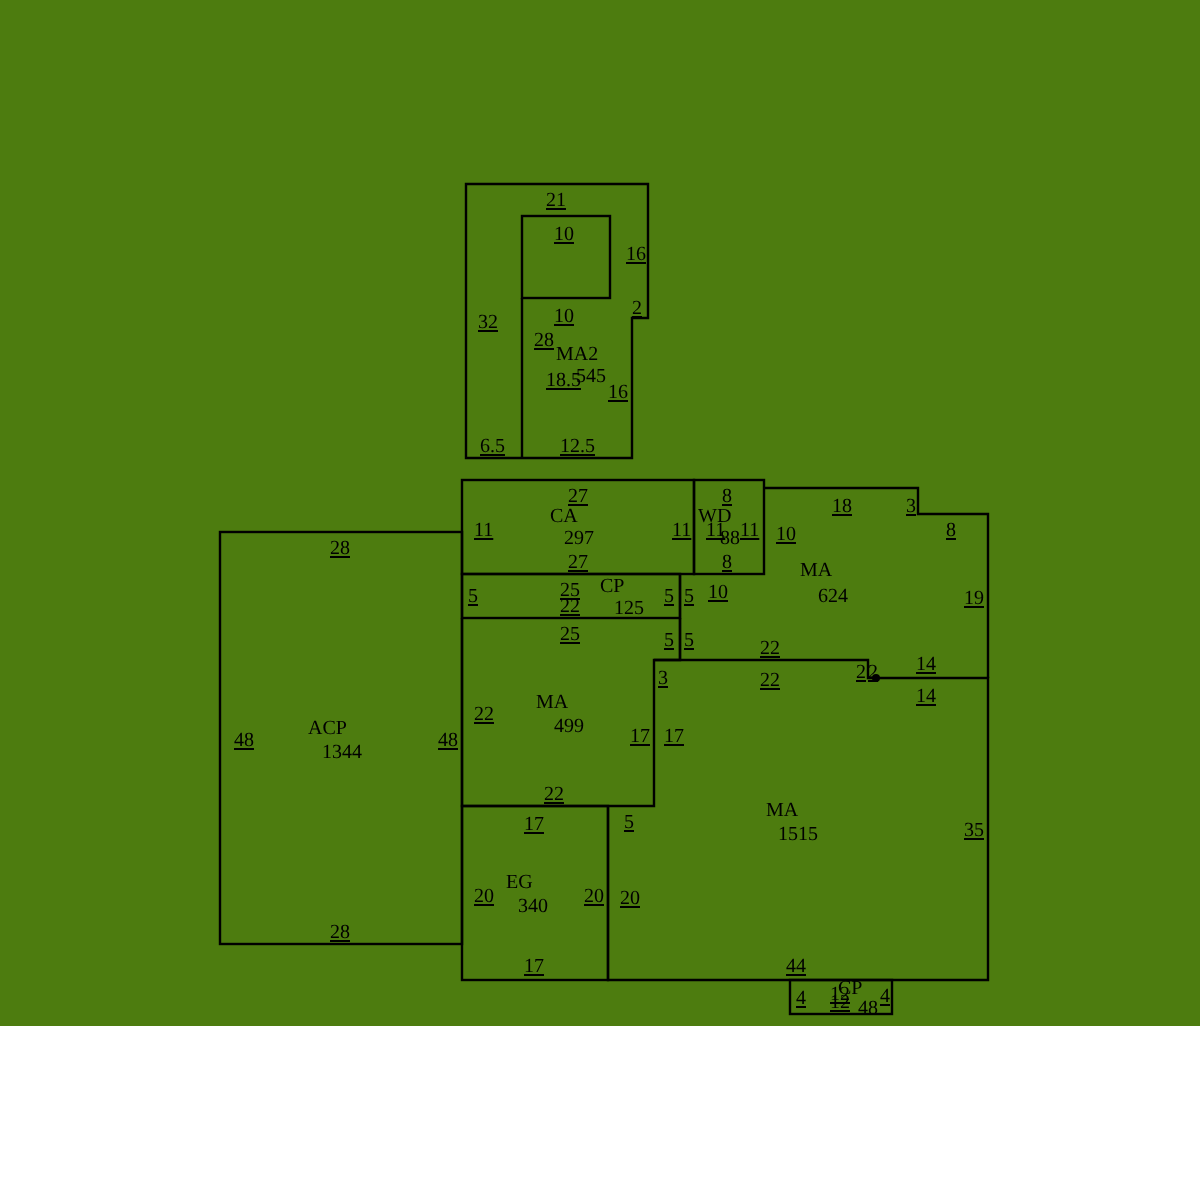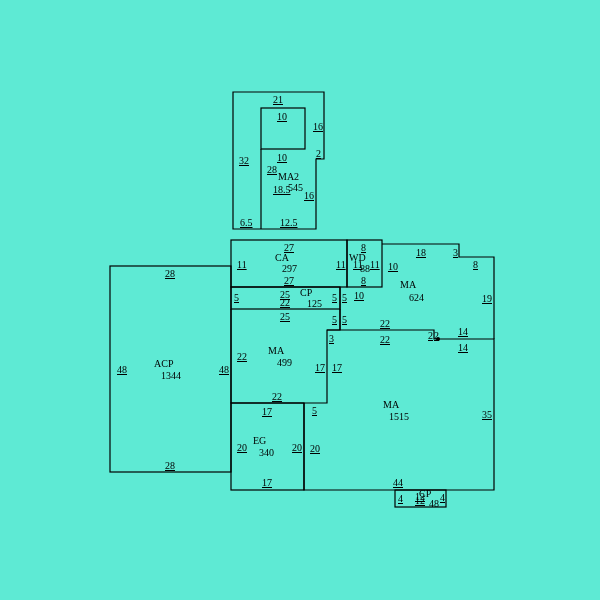--- a/index.html
+++ b/index.html
@@ -1,16 +1,16 @@
 <!DOCTYPE html>
 <html><head>
 <meta charset="utf-8">
 <style>
   html, body { margin: 0; padding: 0; background: #ffffff; }
-  #stage { position: relative; width: 600px; height: 600px; background: #5eead4; overflow: hidden; }
+  #stage { position: relative; width: 600px; height: 513px; background: #4d7c0f; overflow: hidden; }
   svg { position: absolute; left: 0; top: 0; }
   .wall { stroke: #000000; stroke-width: 1.2; fill: none; }
   .dim { font-family: "Liberation Serif", serif; font-size: 10px; fill: #000000; text-decoration: underline; }
   .lbl { font-family: "Liberation Serif", serif; font-size: 10px; fill: #000000; }
   .dot { fill: #000000; }
 </style>
 </head>
 <body>
 
 <div id="stage">

